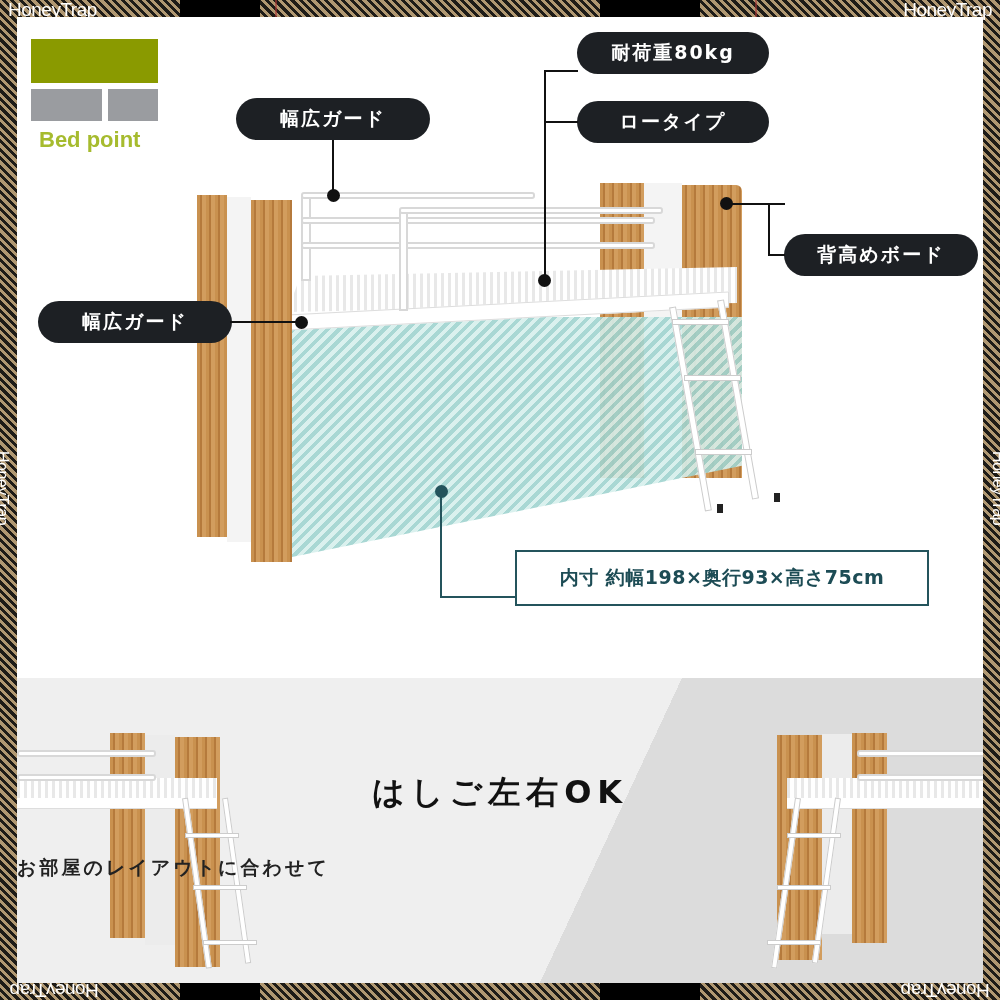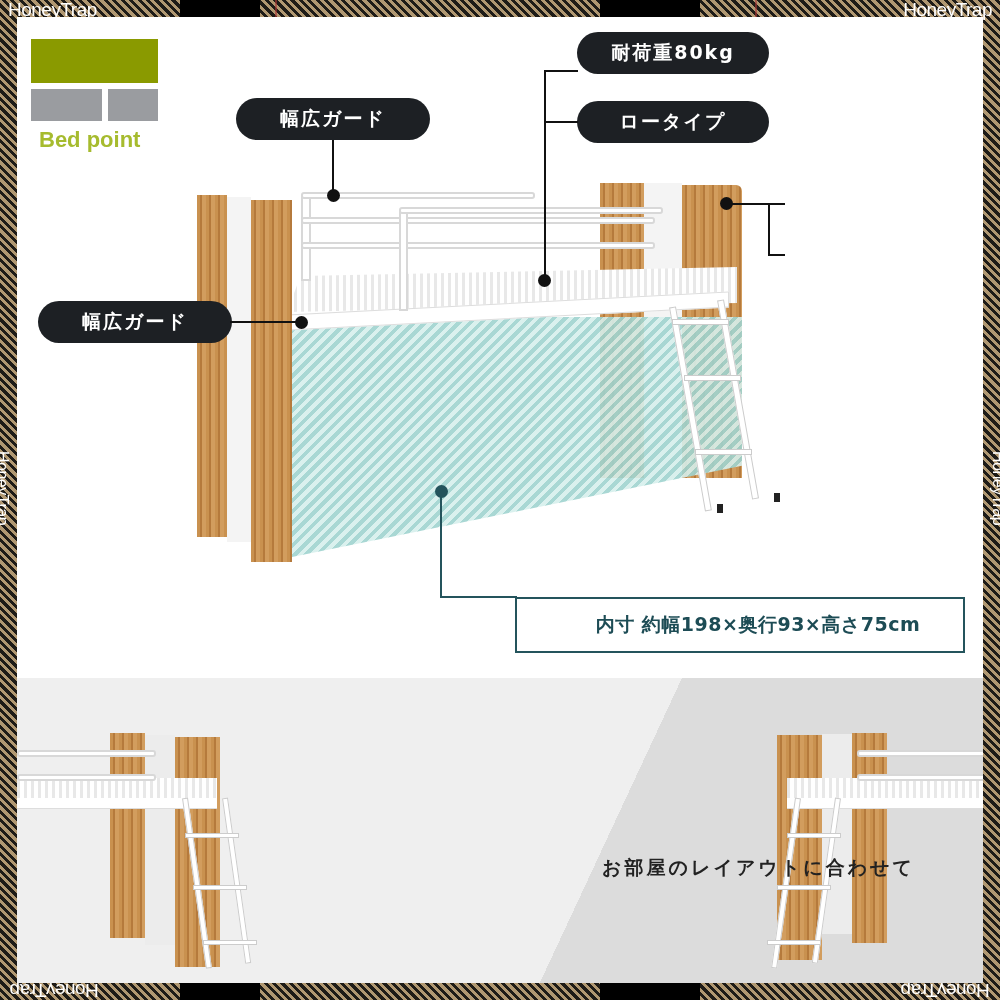--- a/index.html
+++ b/index.html
@@ -30,21 +30,21 @@
   .whiteboard { position:absolute; background:#f4f4f4; }
   .teal { position:absolute; background: repeating-linear-gradient(135deg, #9fd3cf 0 4px, #d6efec 4px 8px); }
   .rail { position:absolute; background:#fff; border:2px solid #d8d8d8; border-radius:3px; }
   .mesh { position:absolute; background: repeating-linear-gradient(90deg, #e8e8e8 0 3px, #fff 3px 7px); }
   .rung { position:absolute; background:#fff; border:1px solid #ccc; }
   .foot { position:absolute; background:#222; width:6px; height:9px; }
   .outline-pill { position:absolute; background:#fff; border:2px solid #1d2024; border-radius:22px; height:34px; display:flex; align-items:center; justify-content:center; color:#1d2024; font-size:18px; font-weight:bold; letter-spacing:1px; }
   .dim-box { position:absolute; border:2px solid #24545c; background:#fff; color:#1d4c55; font-size:19px; font-weight:bold; display:flex; align-items:center; justify-content:center; letter-spacing:0.5px; }
   .tline { position:absolute; background:#24545c; }
   .lower-title { position:absolute; left:0; width:966px; text-align:center; top:93px; font-size:32px; font-weight:bold; letter-spacing:6px; color:#111; }
-  .lower-sub { position:absolute; left:0; width:898px; text-align:right; font-size:19px; font-weight:bold; letter-spacing:3px; color:#222; }
+  .lower-sub { position:absolute; left:0; width:898px; text-align:left; font-size:19px; font-weight:bold; letter-spacing:3px; color:#222; }
 </style>
 </head>
 <body>
 
 <div class="frame"></div>
 <div class="frame-red" style="left:275px;top:0;width:2px;height:17px;"></div>
 <div class="frame-red" style="left:755px;top:0;width:2px;height:17px;"></div>
 
 <div class="wm" style="left:8px;top:0;">HoneyTrap</div>
 <div class="wm" style="right:8px;top:0;">HoneyTrap</div>
@@ -97,34 +97,35 @@
   <div class="line" style="left:315px;top:123px;width:2px;height:55px;"></div>
   <div class="dot" style="left:310px;top:172px;"></div>
 
   <div class="pill" style="left:560px;top:15px;width:192px;">耐荷重80kg</div>
   <div class="pill" style="left:560px;top:84px;width:192px;">ロータイプ</div>
   <div class="line" style="left:527px;top:53px;width:34px;height:2px;"></div>
   <div class="line" style="left:527px;top:104px;width:34px;height:2px;"></div>
   <div class="line" style="left:527px;top:53px;width:2px;height:210px;"></div>
   <div class="dot" style="left:521px;top:257px;"></div>
 
+  <div class="pill" style="left:767px;top:217px;width:194px;">背高めボード</div>
   <div class="dot" style="left:703px;top:180px;"></div>
   <div class="line" style="left:712px;top:186px;width:56px;height:2px;"></div>
   <div class="line" style="left:751px;top:186px;width:2px;height:52px;"></div>
   <div class="line" style="left:751px;top:237px;width:17px;height:2px;"></div>
 
   <div class="pill" style="left:21px;top:284px;width:194px;">幅広ガード</div>
   <div class="line" style="left:213px;top:304px;width:72px;height:2px;"></div>
   <div class="dot" style="left:278px;top:299px;"></div>
 
 
   <div class="dot" style="left:418px;top:468px;background:#24545c;"></div>
   <div class="tline" style="left:423px;top:475px;width:2px;height:105px;"></div>
   <div class="tline" style="left:423px;top:579px;width:77px;height:2px;"></div>
-  <div class="dim-box" style="left:498px;top:580px;width:410px;height:52px;padding-left:36px;">内寸 約幅198×奥行93×高さ75cm</div>
+  <div class="dim-box" style="left:498px;top:533px;width:410px;height:52px;">内寸 約幅198×奥行93×高さ75cm</div>
 
   <div class="lower">
 
     <div>
       <div class="wood" style="left:93px;top:55px;width:35px;height:205px;"></div>
       <div class="whiteboard" style="left:128px;top:57px;width:30px;height:210px;background:#ececec;"></div>
       <div class="wood" style="left:158px;top:59px;width:45px;height:230px;"></div>
       <div class="mesh" style="left:0;top:100px;width:200px;height:22px;"></div>
       <div style="position:absolute;left:0;top:120px;width:200px;height:10px;background:#fff;border-bottom:1px solid #ddd;"></div>
       <div class="rail" style="left:0;top:72px;width:135px;height:3px;"></div>
@@ -144,15 +145,16 @@
       <div style="position:absolute;left:770px;top:120px;width:196px;height:10px;background:#fff;border-bottom:1px solid #ddd;"></div>
       <div class="rail" style="left:840px;top:72px;width:126px;height:3px;"></div>
       <div class="rail" style="left:840px;top:96px;width:126px;height:3px;"></div>
       <div class="rung" style="left:778px;top:120px;width:4px;height:170px;transform:rotate(8deg);transform-origin:top;"></div>
       <div class="rung" style="left:818px;top:120px;width:4px;height:165px;transform:rotate(8deg);transform-origin:top;"></div>
       <div class="rung" style="left:770px;top:155px;width:52px;height:3px;"></div>
       <div class="rung" style="left:760px;top:207px;width:52px;height:3px;"></div>
       <div class="rung" style="left:750px;top:262px;width:52px;height:3px;"></div>
     </div>
 
+    <div class="lower-title">はしご左右OK</div>
     <div class="lower-sub" style="top:177px;">お部屋のレイアウトに合わせて</div>
   </div>
 </div>
 
 </body></html>

